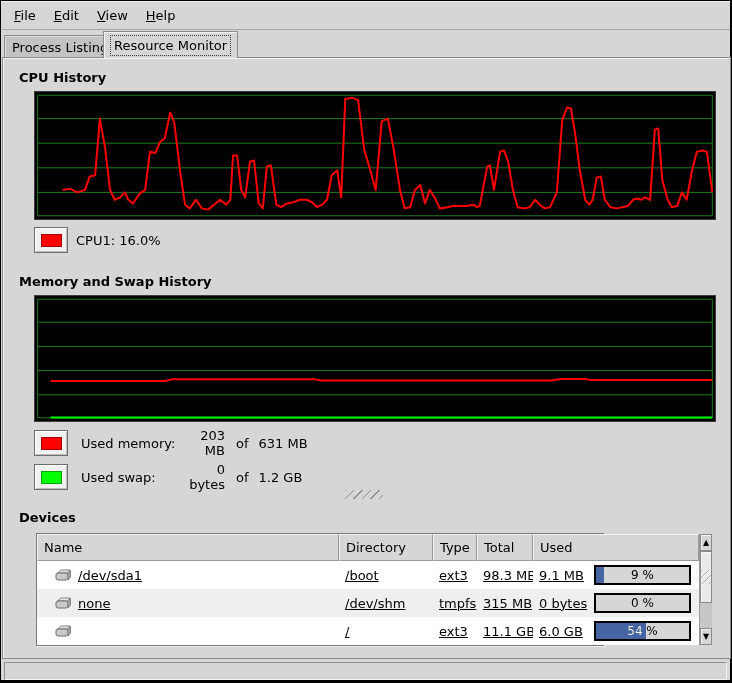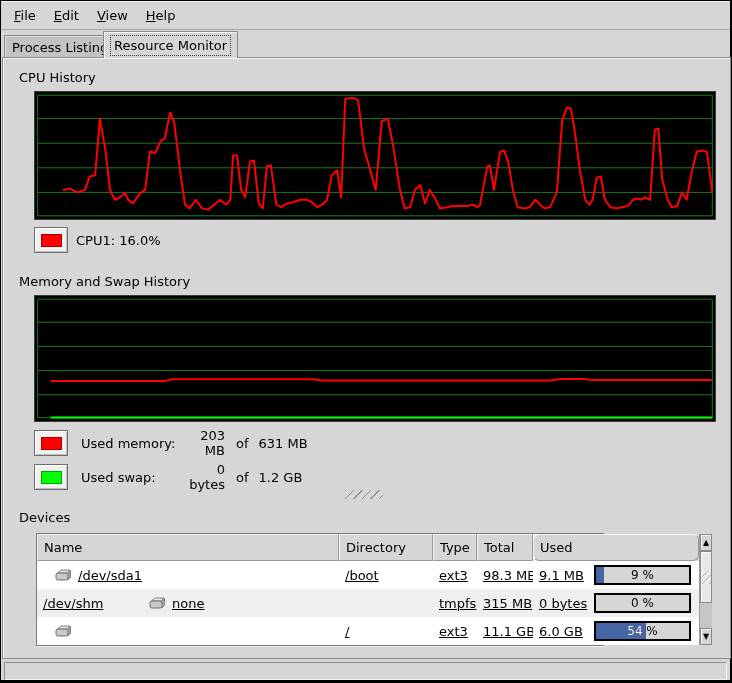--- a/index.html
+++ b/index.html
@@ -24,21 +24,21 @@
   .tab-active { left:101px; top:0; height:27px; background:#d6d6d6; z-index:3;
                 border:1px solid #8a8a8a; border-bottom:none;
                 box-shadow:inset 1px 1px 0 #f4f4f4; }
   .tab-active .tab-label { outline:1px dotted #3a3a3a; padding:2px 3px; }
 
   
   .page { position:absolute; left:1px; top:56px; width:729px; height:602px;
           background:#d6d6d6; border:1px solid #8a8a8a;
           box-shadow:inset 1px 1px 0 #f4f4f4; z-index:2; }
 
-  .section-title { position:absolute; font-weight:normal; }
+  .section-title { position:absolute; font-weight:bold; }
 
   .chart-box { position:absolute; background:#000; padding:2px; border:1px solid #3c3c3c; }
   .chart-box svg { display:block; width:100%; height:100%; }
 
   
   .swatch-btn { position:absolute; width:34px; height:26px; background:#f1f1f1;
                 border:1px solid #6e6e6e;
                 box-shadow:inset 1px 1px 0 #fff, inset -1px -1px 0 #bdbdbd;
                 display:flex; align-items:center; justify-content:center; }
   .swatch { width:21px; height:13px; border:1px solid rgba(0,0,0,.35); }
@@ -55,21 +55,21 @@
                cursor:row-resize; }
 
   
   .dev-table { position:absolute; left:33px; top:475px; width:568px; height:113px;
                background:#fff; border:1px solid #7a7a7a;
                box-shadow:1px 1px 0 #f0f0f0; display:flex; }
   .dev-main { width:662px; }
   .dev-header { display:flex; height:27px; }
   .hcell { background:#d6d6d6; border:1px solid #9a9a9a; border-left-color:#f2f2f2; border-top-color:#f2f2f2;
            display:flex; align-items:center; padding-left:6px; overflow:hidden; white-space:nowrap; }
-  .c-name{width:302px;} .c-dir{width:94px;} .c-type{width:44px;} .c-total{width:56px;} .c-used{width:166px;border-radius:6px;}
+  .c-name{width:302px;} .c-dir{width:94px;} .c-type{width:44px;} .c-total{width:56px;} .c-used{width:166px;}
   .trow { display:flex; height:28px; align-items:center; background:#fff;text-decoration:underline; }
   .trow.alt { background:#efefef; }
   .tcell { padding-left:6px; overflow:hidden; white-space:nowrap; display:flex; align-items:center; height:100%; }
   .tcell.c-name { padding-left:18px; gap:6px; }
   .drive-icon { flex:0 0 auto; }
 
   
   .pbar { position:relative; margin-left:auto; margin-right:8px; width:97px; height:20px;
           border:2px solid #000; background:#d6d6d6; }
   .pbar .fill { position:absolute; left:0; top:0; bottom:0; width:calc(var(--pct)*1%); background:#4565a4; }
@@ -206,31 +206,31 @@
       <span>9.1 MB</span>
       <div class="pbar" style="--pct: 9;">
         <div class="fill" style="background: rgb(69, 101, 164);"></div>
         <span class="ptext">9 %</span>
         <span class="ptext inv">9 %</span>
       </div>
     </div>
   </div>
 
   <div class="trow alt">
-    <div class="tcell c-dir">
-                <span>/dev/shm</span>
-              </div>
     <div class="tcell c-name">
       <svg class="drive-icon" width="17" height="13" viewBox="0 0 17 13">
         <path d="M2.5 4 L6 1 h9 l-2.5 3 z" fill="#e8e8e8" stroke="#808080" stroke-width="1"></path>
         <rect x="1" y="4" width="12" height="7" rx="2" fill="#c9c9c9" stroke="#707070" stroke-width="1"></rect>
         <path d="M13 4.5 l2.5-3 v6.5 l-2.5 3z" fill="#a8a8a8" stroke="#808080" stroke-width="1"></path>
       </svg>
       <span>none</span>
     </div>
+    <div class="tcell c-dir">
+                <span>/dev/shm</span>
+              </div>
     <div class="tcell c-type">
                 <span>tmpfs</span>
               </div>
     <div class="tcell c-total">
                 <span>315 MB</span>
               </div>
     <div class="tcell c-used">
       <span>0 bytes</span>
       <div class="pbar" style="--pct: 0;">
         <div class="fill" style="background: rgb(69, 101, 164);"></div>

